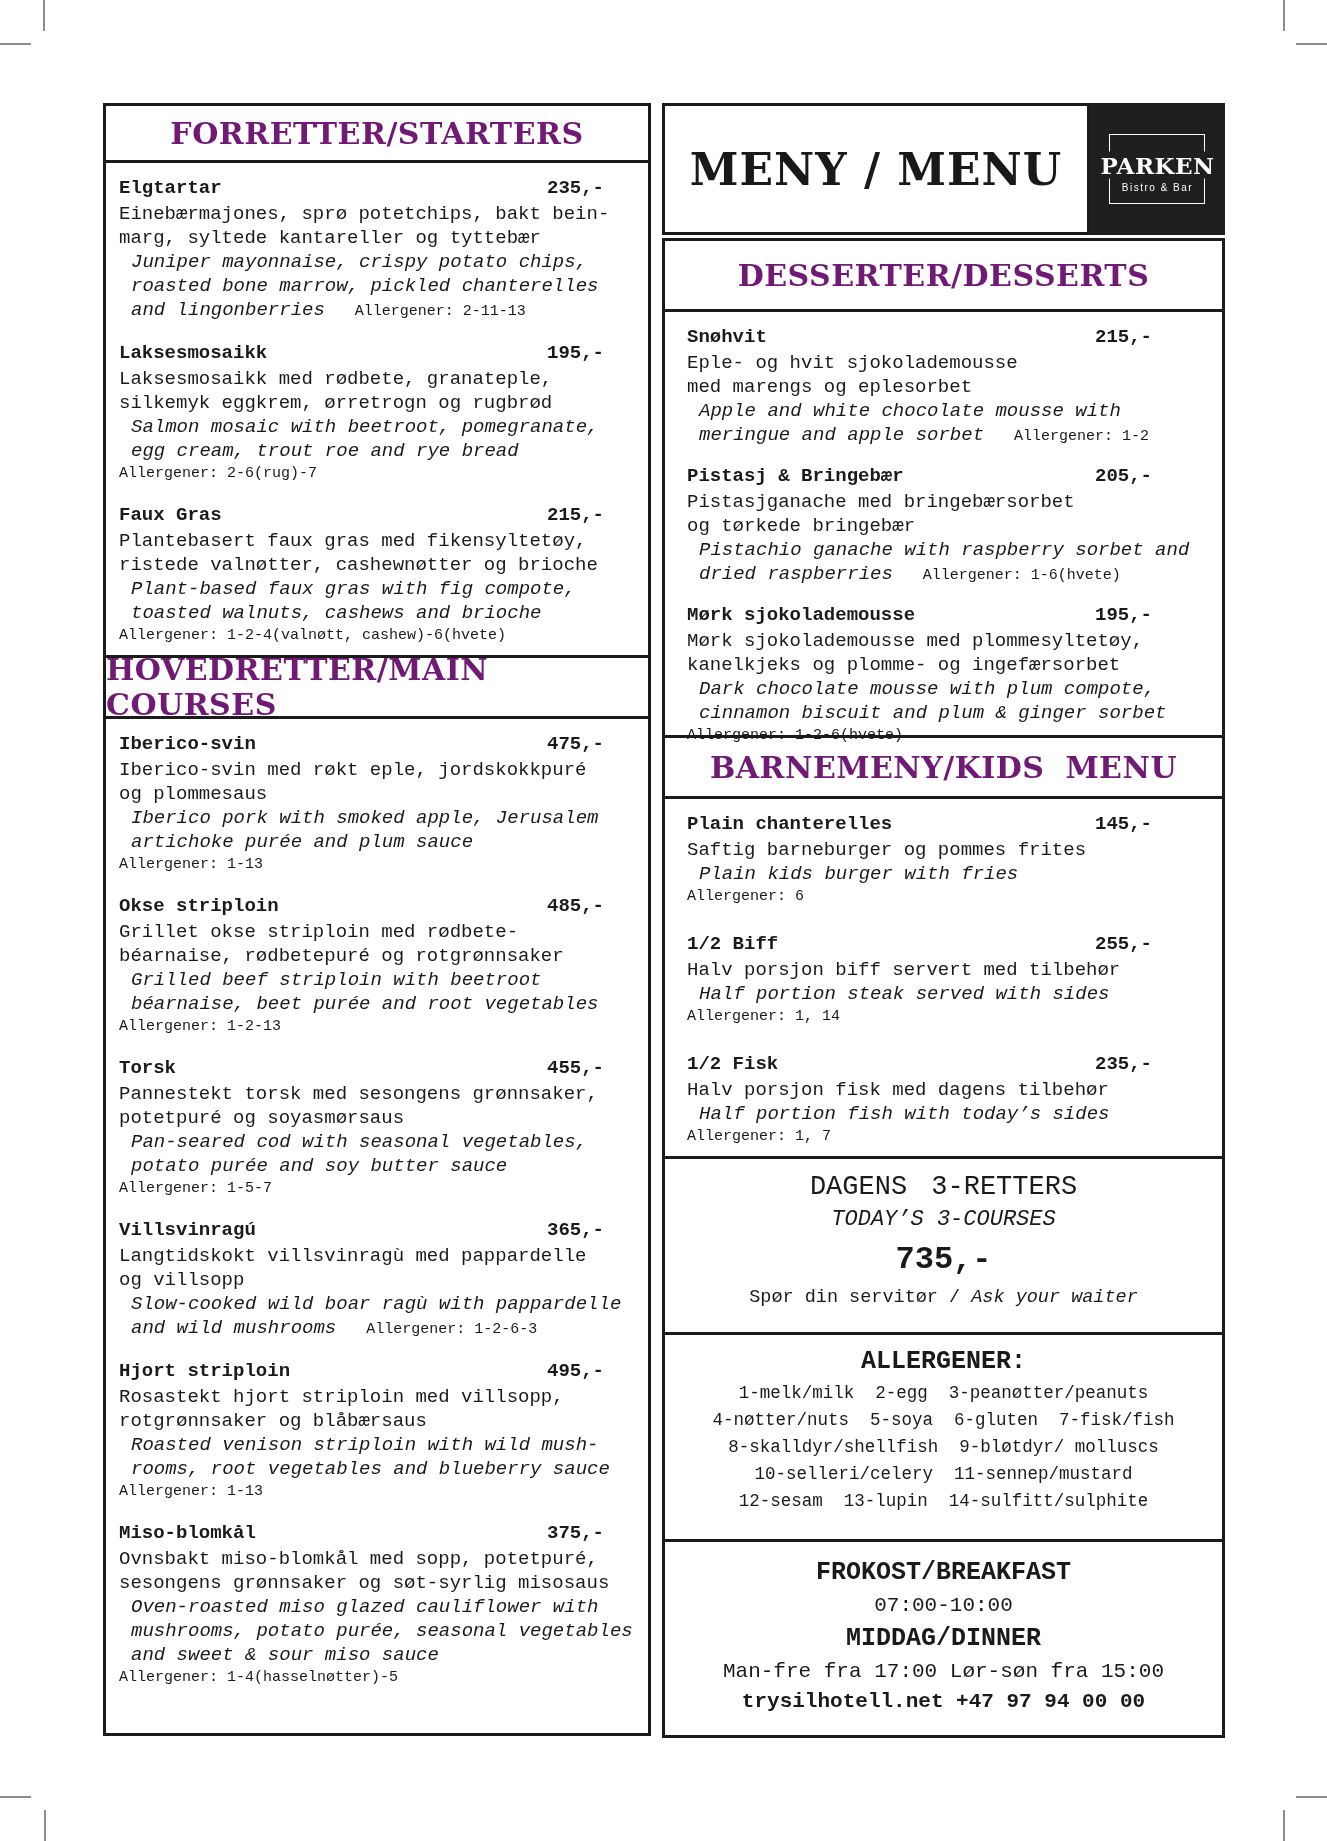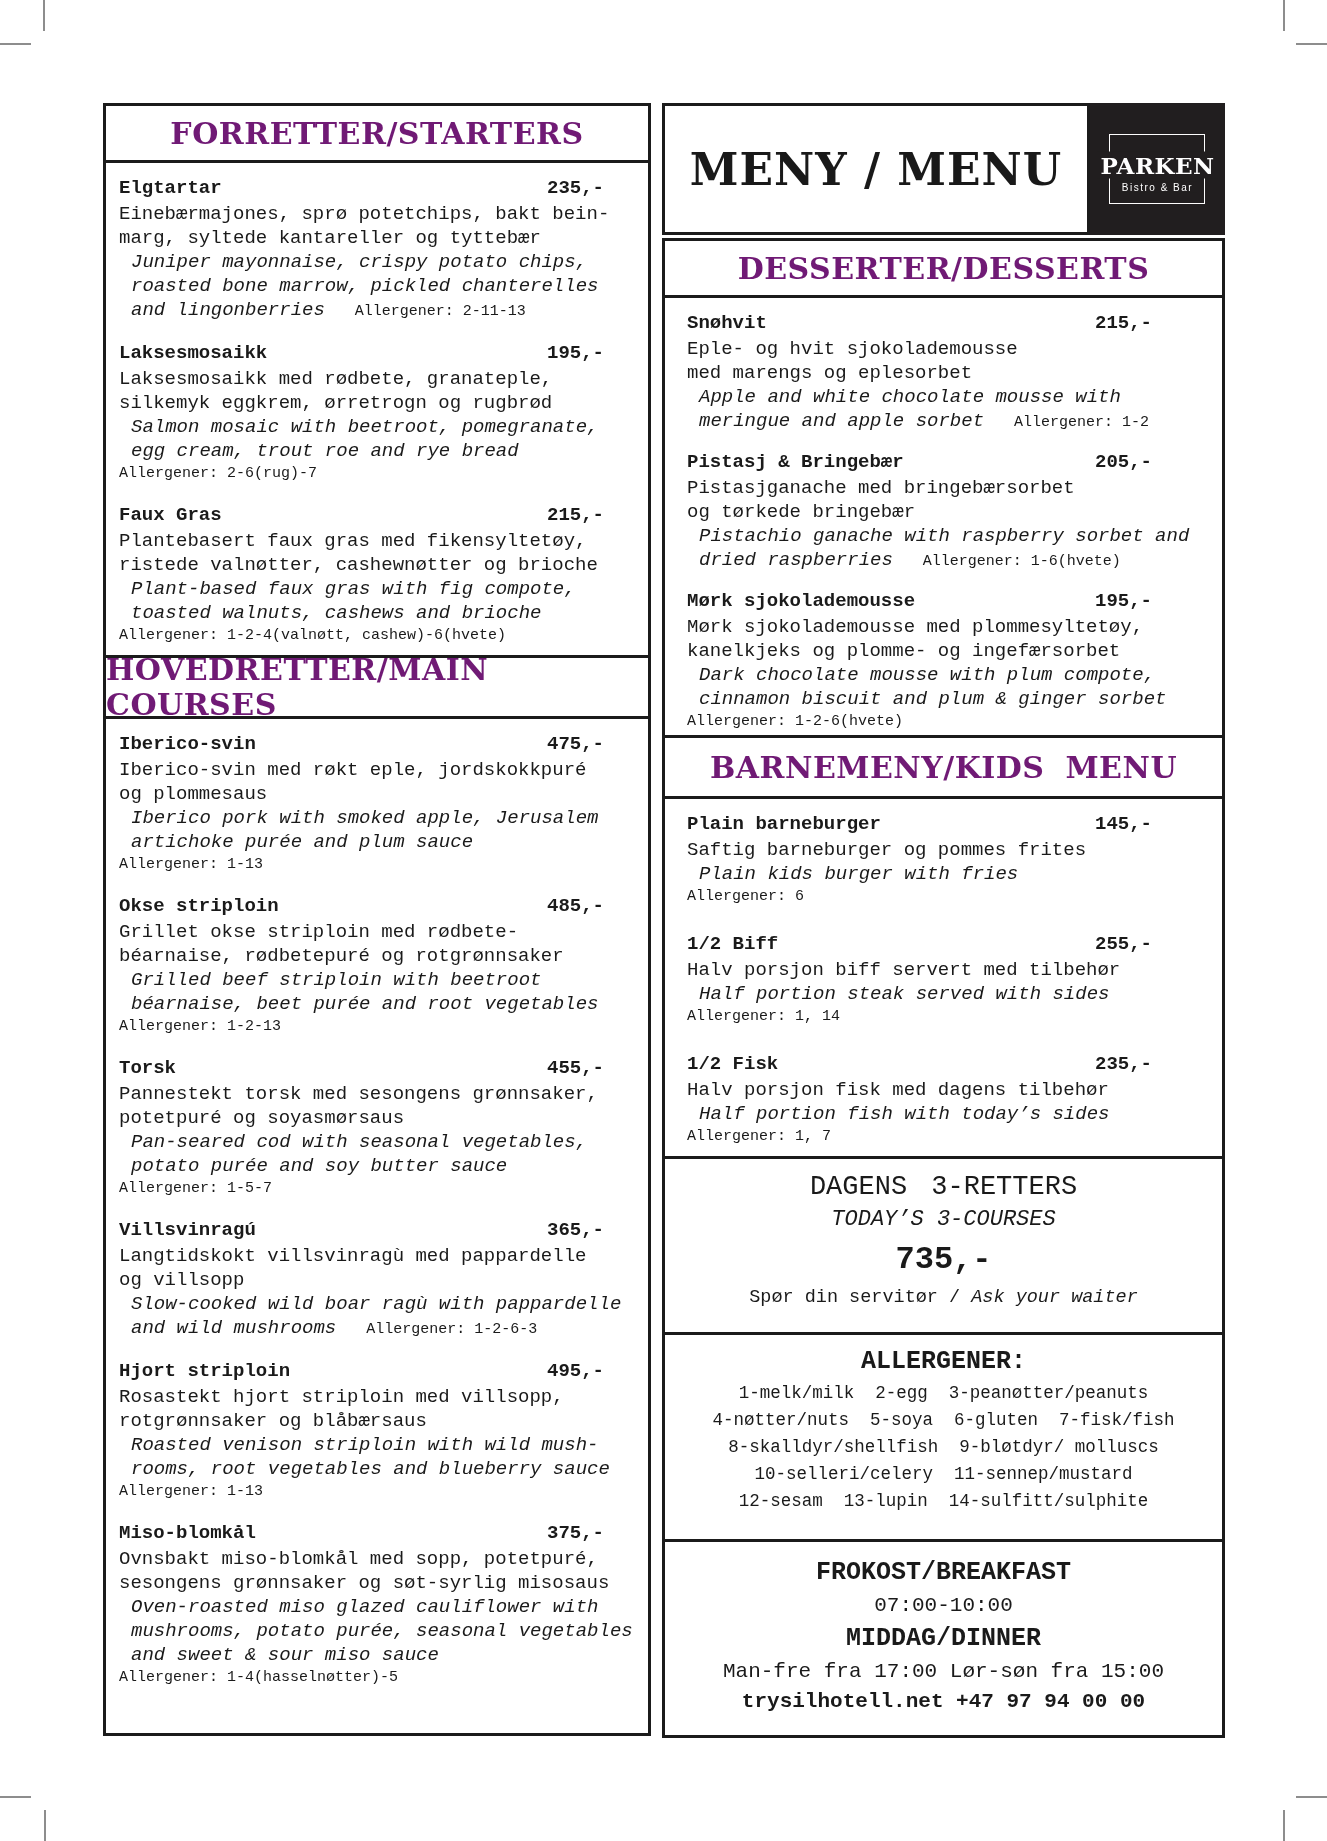--- a/index.html
+++ b/index.html
@@ -29,21 +29,21 @@
   .meny-title{font-family:"DejaVu Serif",serif;font-weight:bold;font-size:44px;color:#191919;letter-spacing:1px;}
   .logo-box{position:relative;width:135px;background:#211e1f;}
   .logo-frame{position:absolute;left:19px;right:20px;top:31px;bottom:31px;border:1.5px solid #fdfdfd;}
   .logo-name{position:absolute;left:0;right:0;top:62px;transform:translateY(-50%);text-align:center;
              font-family:"DejaVu Serif",serif;font-weight:bold;font-size:23px;color:#ffffff;letter-spacing:.5px;}
   .logo-name span{background:#211e1f;padding:0 3px;white-space:nowrap;}
   .logo-sub{position:absolute;left:0;right:0;top:84px;transform:translateY(-50%);text-align:center;
             font-family:"Liberation Sans",sans-serif;font-size:10px;color:#ffffff;letter-spacing:1.5px;}
   .logo-sub span{background:#211e1f;padding:0 4px;white-space:nowrap;}
   .sec-desserts{height:500px;margin-top:3px;}
-  .sec-desserts .sec-title{height:57px;}
+  .sec-desserts .sec-title{height:71px;}
   .kids-title-box{height:64px;margin-top:-3px;}
   .sec-kids{height:363px;margin-top:-3px;}
   .sec-daily{height:179px;margin-top:-3px;text-align:center;}
   .sec-allerg{height:210px;margin-top:-3px;text-align:center;}
   .sec-hours{height:199px;margin-top:-3px;text-align:center;}
   
   .items{padding:12px 44px 0 13px;}
   .col-right .items{padding:12px 70px 0 22px;}
   .menu-item{margin-bottom:18px;}
   .sec-desserts .menu-item{margin-bottom:16px;}
@@ -247,21 +247,21 @@
     </section>
 
     <section class="box kids-title-box">
       <div class="sec-title" style="height:100%;">BARNEMENY/KIDS MENU</div>
     </section>
 
     <section class="box sec-kids">
       <div class="items" id="kids-items">
           <div class="menu-item">
             <div class="item-head">
-              <span class="item-name">Plain barneburger</span>
+              <span class="item-name">Plain chanterelles</span>
               <span class="item-price">145,-</span>
             </div>
             <div class="desc desc-no">Saftig barneburger og pommes frites</div>
             <div class="desc desc-en"><span>Plain kids burger with fries</span></div>
             <div class="allerg">Allergener: 6</div>
           </div>
           <div class="menu-item">
             <div class="item-head">
               <span class="item-name">1/2 Biff</span>
               <span class="item-price">255,-</span>

